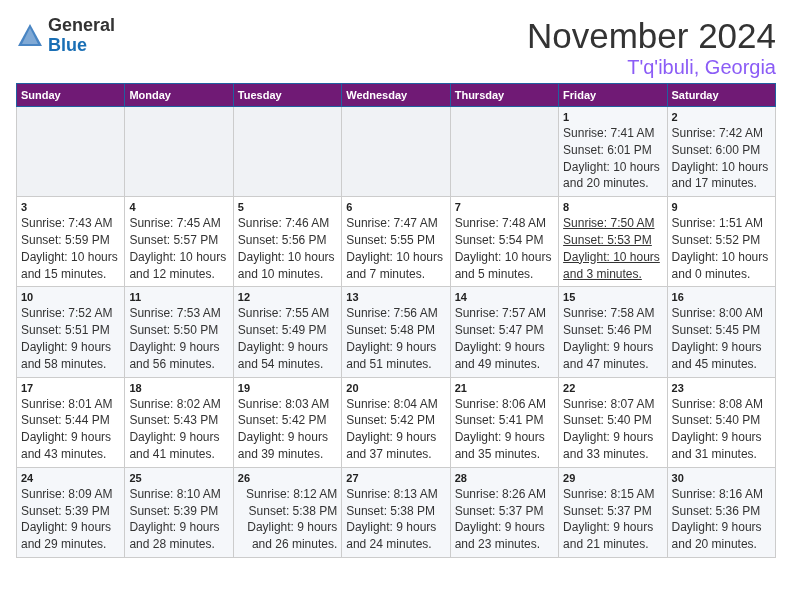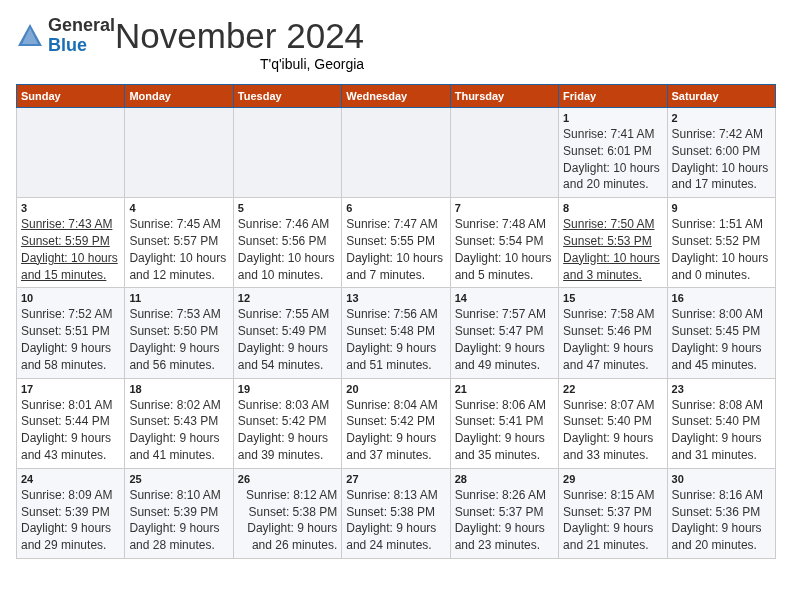--- a/index.html
+++ b/index.html
@@ -5,22 +5,23 @@
     * { margin: 0; padding: 0; box-sizing: border-box; }
     body {
       font-family: Arial, sans-serif;
       background: #fff;
       width: 792px;
       min-height: 612px;
       padding: 16px;
     }
     .header {
       display: flex;
+      justify-content: space-between;
       align-items: flex-start;
-      margin-bottom: 12px;
+      margin-bottom: 4px;
     }
     .logo {
       display: flex;
       align-items: center;
       gap: 4px;
     }
     .logo-text {
       font-size: 18px;
       font-weight: bold;
       line-height: 1.1;
@@ -33,30 +34,30 @@
     }
     .title-block {
       text-align: right;
     }
     .month-title {
       font-size: 35px;
       font-weight: 300;
       color: #333;
     }
     .location {
-      font-size: 14px;
-      color: #000000;
+      font-size: 20px;
+      color: #8b5cf6;
     }
     .calendar {
       width: 100%;
       border-collapse: collapse;
       font-size: 9.5px;
     }
     .calendar thead th {
-      background: #c2410c;
+      background: #701a75;
       color: #fff;
       padding: 5px 4px;
       text-align: left;
       font-size: 11px;
       font-weight: bold;
       border: 1px solid #2060a0;
     }
     .calendar tbody td {
       border: 1px solid #ccc;
       vertical-align: top;
@@ -136,21 +137,21 @@
           <div class="day-number">2</div>
           <div class="day-info" style="white-space: pre-line;">Sunrise: 7:42 AM
 Sunset: 6:00 PM
 Daylight: 10 hours
 and 17 minutes.</div>
         </td>
       </tr>
       <tr>
         <td>
           <div class="day-number">3</div>
-          <div class="day-info" style="white-space: pre-line; text-decoration: underline;">Sunrise: 7:43 AM
+          <div class="day-info" style="white-space: pre-line;">Sunrise: 7:43 AM
 Sunset: 5:59 PM
 Daylight: 10 hours
 and 15 minutes.</div>
         </td>
         <td>
           <div class="day-number">4</div>
           <div class="day-info" style="white-space: pre-line;">Sunrise: 7:45 AM
 Sunset: 5:57 PM
 Daylight: 10 hours
 and 12 minutes.</div>

